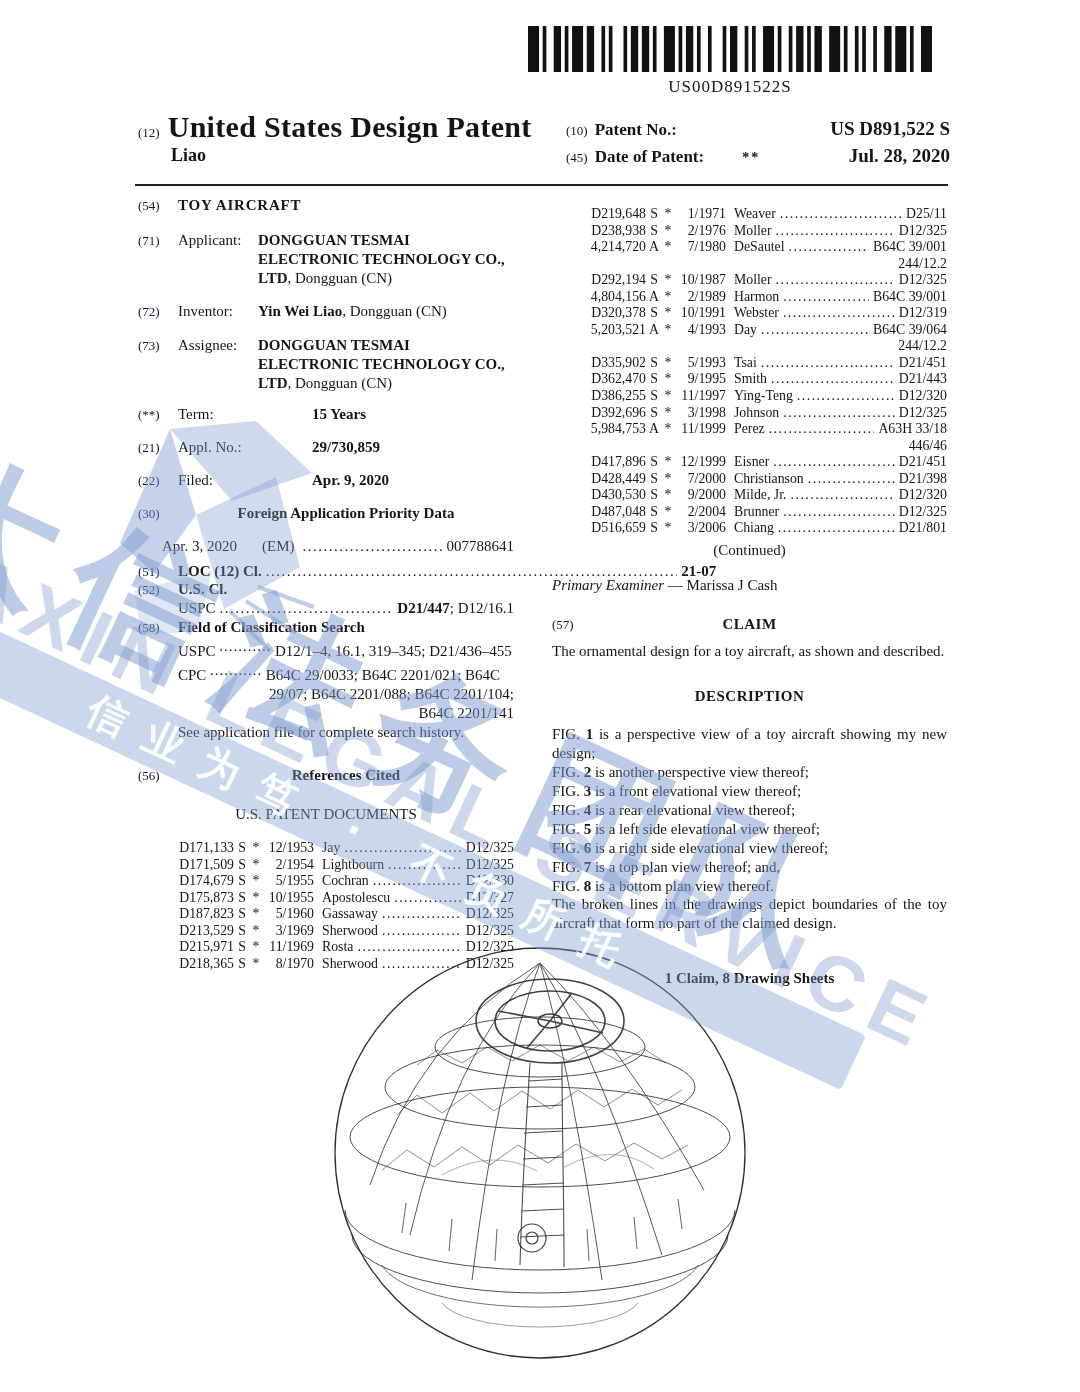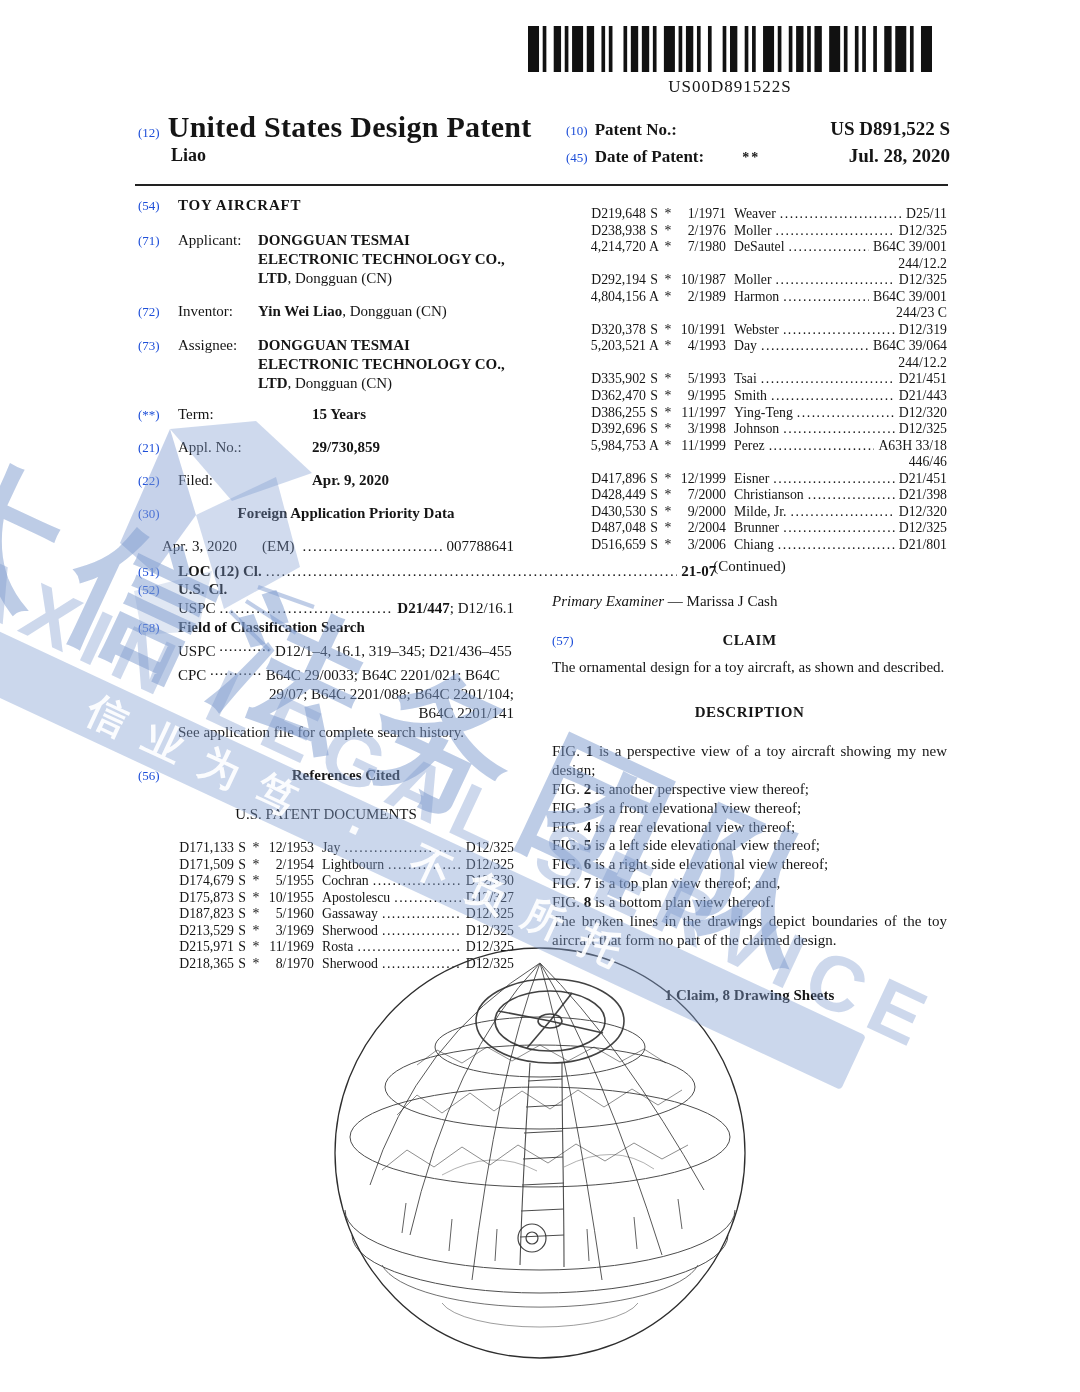--- a/index.html
+++ b/index.html
@@ -6,21 +6,21 @@
   .page{position:relative;width:1080px;height:1392px;background:#ffffff;margin:0 auto;
         font-family:"Liberation Serif",serif;color:#151515;overflow:hidden;}
 
   
   .barcode-wrap{position:absolute;left:526px;top:26px;width:408px;text-align:center;}
   .barcode-text{font-size:17px;letter-spacing:1px;margin-top:1px;}
 
   
   .hdr{position:absolute;left:138px;top:110px;width:812px;}
   .hdr-kind{display:flex;align-items:baseline;}
-  .code{font-size:13px;color:#1d4ed8;}
+  .code{font-size:13px;color:#0f172a;}
   .hdr-title{font-size:30px;font-weight:bold;margin-left:8px;letter-spacing:.3px;}
   .hdr-inventor{font-size:18px;font-weight:bold;margin-left:33px;margin-top:1px;}
   .hdr-right{position:absolute;left:428px;top:8px;width:384px;}
   .hdr-row{display:flex;align-items:baseline;margin-bottom:5px;}
   .hdr-row .code{margin-right:7px;}
   .hdr-label{font-weight:bold;font-size:17px;}
   .stars{font-weight:bold;font-size:14px;margin-left:38px;letter-spacing:2px;}
   .hdr-value{font-weight:bold;font-size:19px;margin-left:auto;}
   .rule{position:absolute;left:135px;top:184px;width:813px;height:2px;background:#222;}
 
@@ -364,23 +364,20 @@
         </div>
         <div class="cit-row">
           <span class="cit-no">4,804,156</span>
           <span class="cit-kind">A</span>
           <span class="cit-star">*</span>
           <span class="cit-date">2/1989</span>
           <span class="cit-name">Harmon</span>
           <span class="dots"></span>
           <span class="cit-cls">B64C 39/001</span>
         </div>
-        <div class="cit-row cit-cont">
-          <span class="cit-cls">244/23 C</span>
-        </div>
         <div class="cit-row">
           <span class="cit-no">D320,378</span>
           <span class="cit-kind">S</span>
           <span class="cit-star">*</span>
           <span class="cit-date">10/1991</span>
           <span class="cit-name">Webster</span>
           <span class="dots"></span>
           <span class="cit-cls">D12/319</span>
         </div>
         <div class="cit-row">

